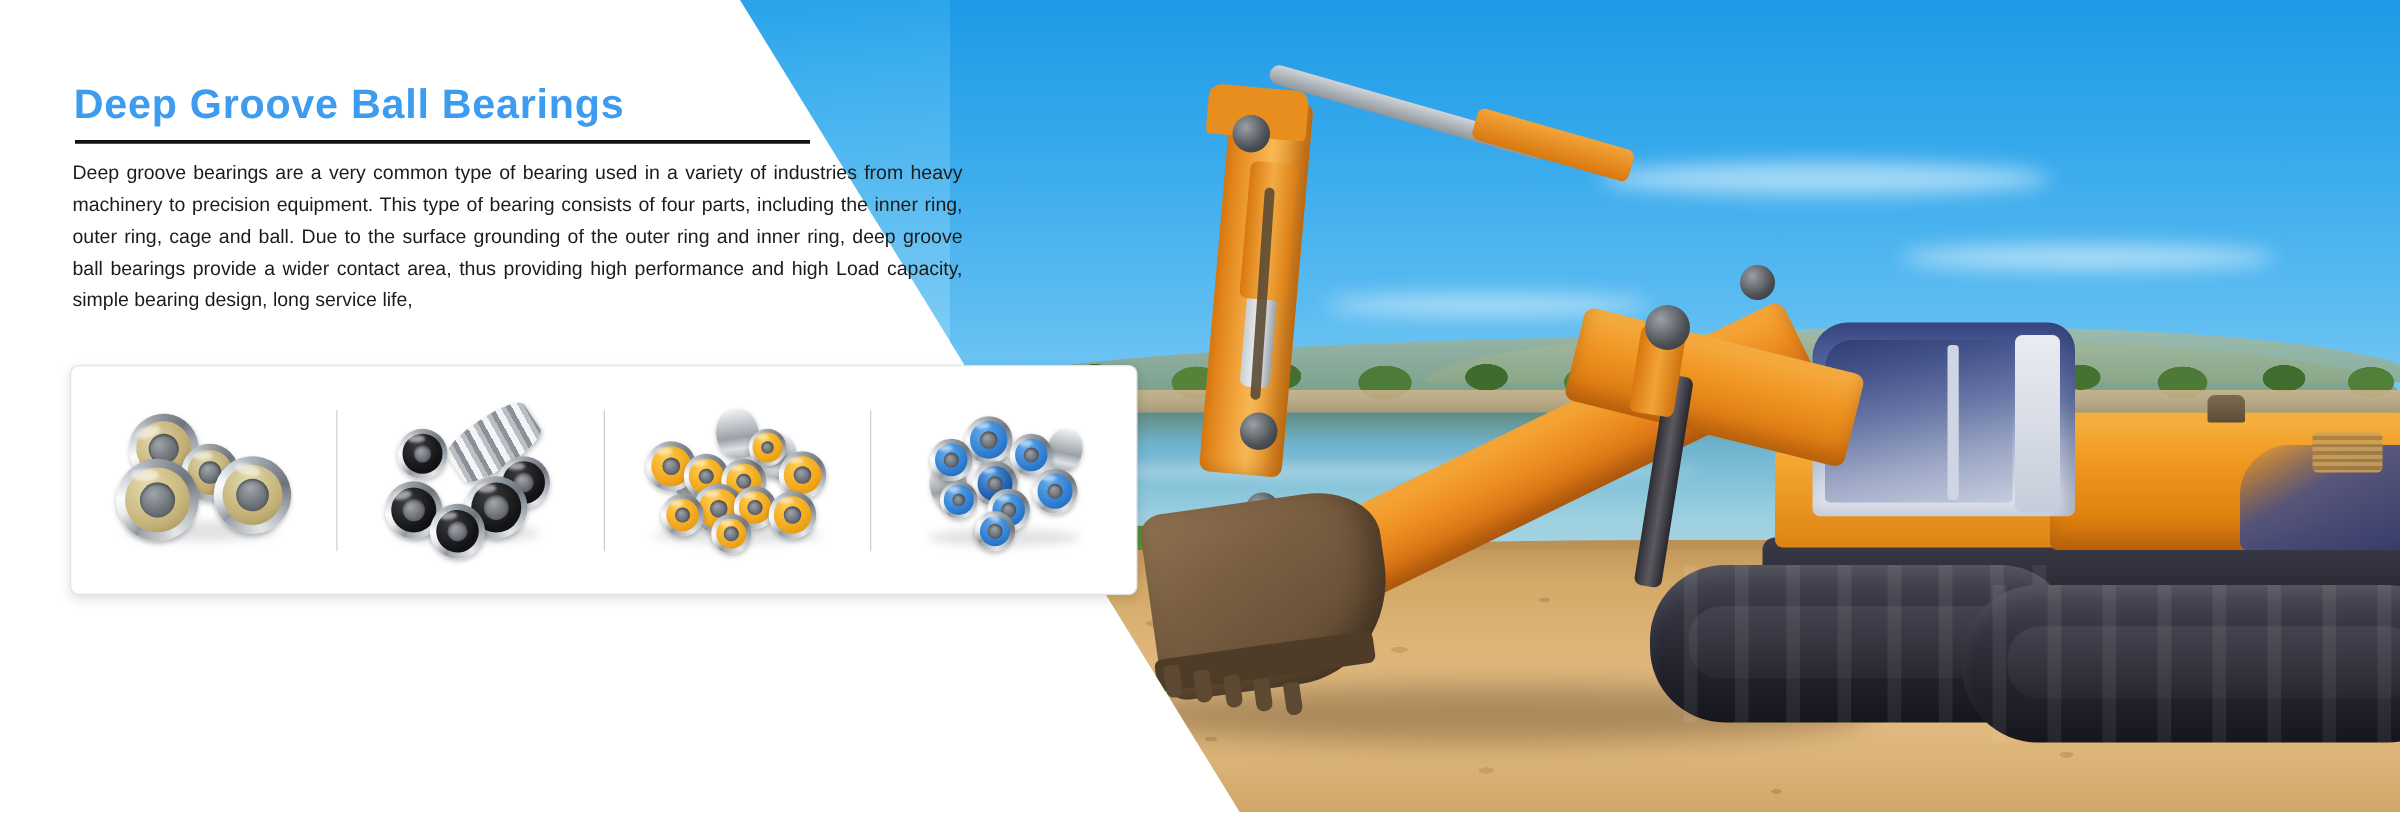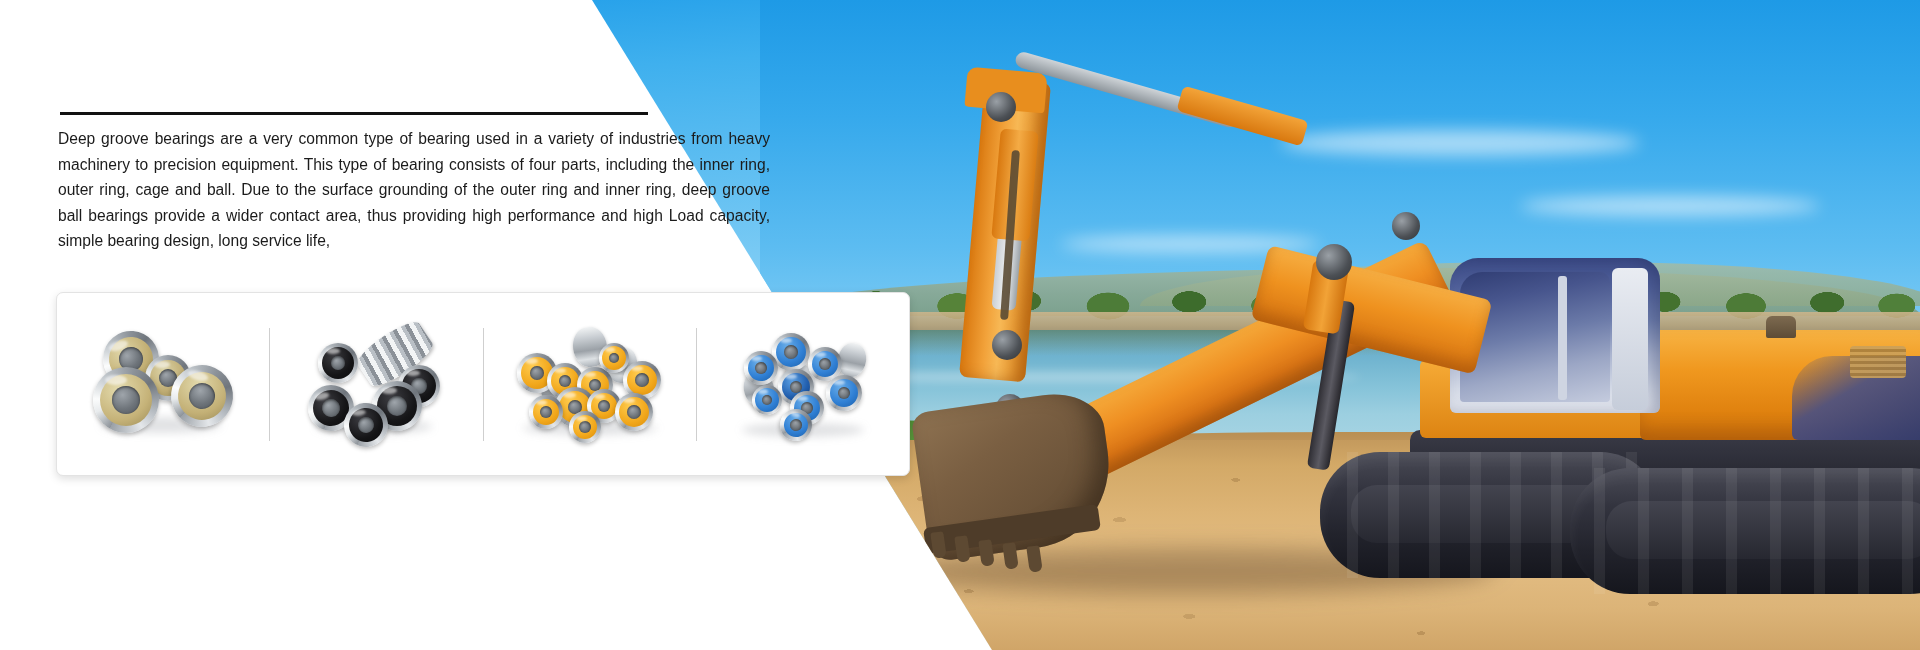--- a/index.html
+++ b/index.html
@@ -277,20 +277,21 @@
         <div class="pc tooth" style="left:196px;top:536px;"></div>
         <div class="pc tooth" style="left:220px;top:540px;"></div>
         <div class="pc tooth" style="left:244px;top:543px;"></div>
         <div class="pc tooth" style="left:268px;top:546px;"></div>
       </div>
     </div>
   </div>
 
   <div class="left">
 
+    <div class="title">Deep Groove Ball Bearings</div>
     <div class="rule"></div>
     <div class="para">Deep groove bearings are a very common type of bearing used in a variety of industries from heavy machinery to precision equipment. This type of bearing consists of four parts, including the inner ring, outer ring, cage and ball. Due to the surface grounding of the outer ring and inner ring, deep groove ball bearings provide a wider contact area, thus providing high performance and high Load capacity, simple bearing design, long service life,</div>
 
     <div class="gallery">
 
       <div class="cell">
         <div class="stage">
           <div class="gshadow" style="left:14px;top:92px;width:120px;height:16px;"></div>
           <div class="brg" style="left:16px;top:6px;width:56px;height:56px;transform:rotate(-18deg);">
             <div class="outer"></div>

